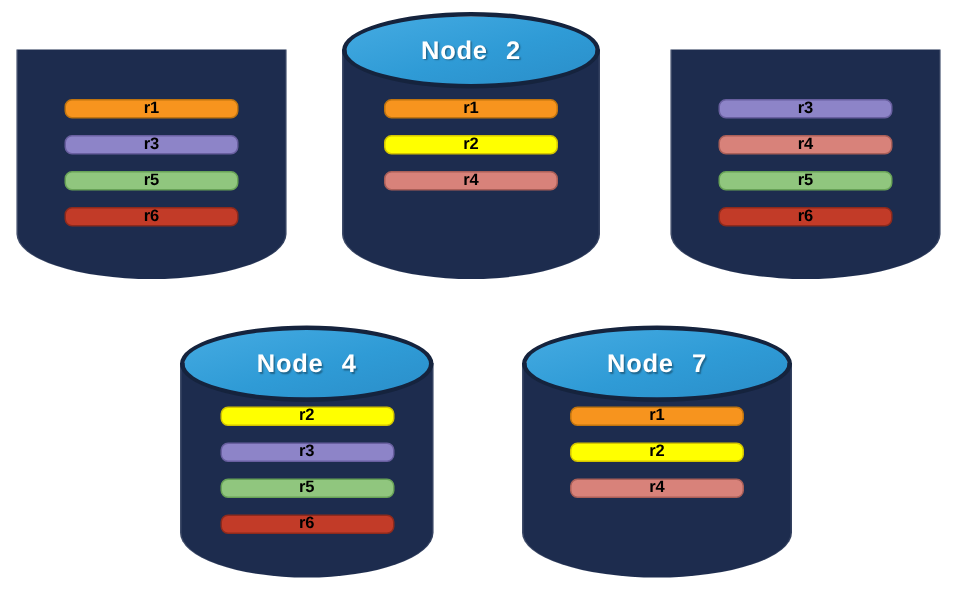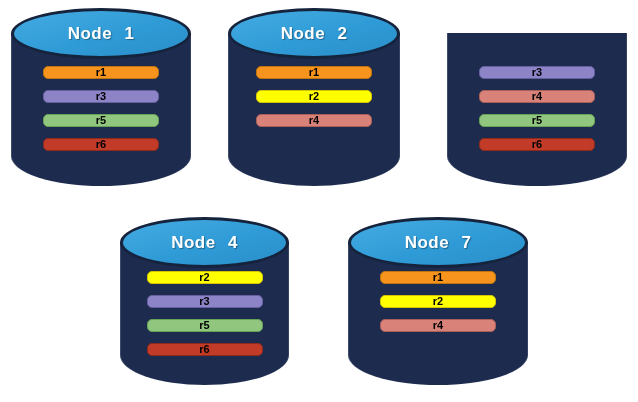--- a/index.html
+++ b/index.html
@@ -74,23 +74,20 @@
     line-height: 1;
     color: #000000;
   }
 </style>
 </head>
 <body>
 
 <div id="canvas">
     <div class="node" style="left: 11px; top: 8px; width: 180px; height: 178px;">
       <div class="cyl-body"></div>
-      <div class="cyl-top">
-        <span class="node-label">Node 1</span>
-      </div>
       <div class="bars" style="top: 58px;">
         <div class="bar" style="background: rgb(247, 148, 30); border-color: rgb(192, 116, 15);">
           <span>r1</span>
         </div>
         <div class="bar" style="background: rgb(141, 132, 200); border-color: rgb(104, 95, 159);">
           <span>r3</span>
         </div>
         <div class="bar" style="background: rgb(144, 198, 126); border-color: rgb(104, 162, 87);">
           <span>r5</span>
         </div>

